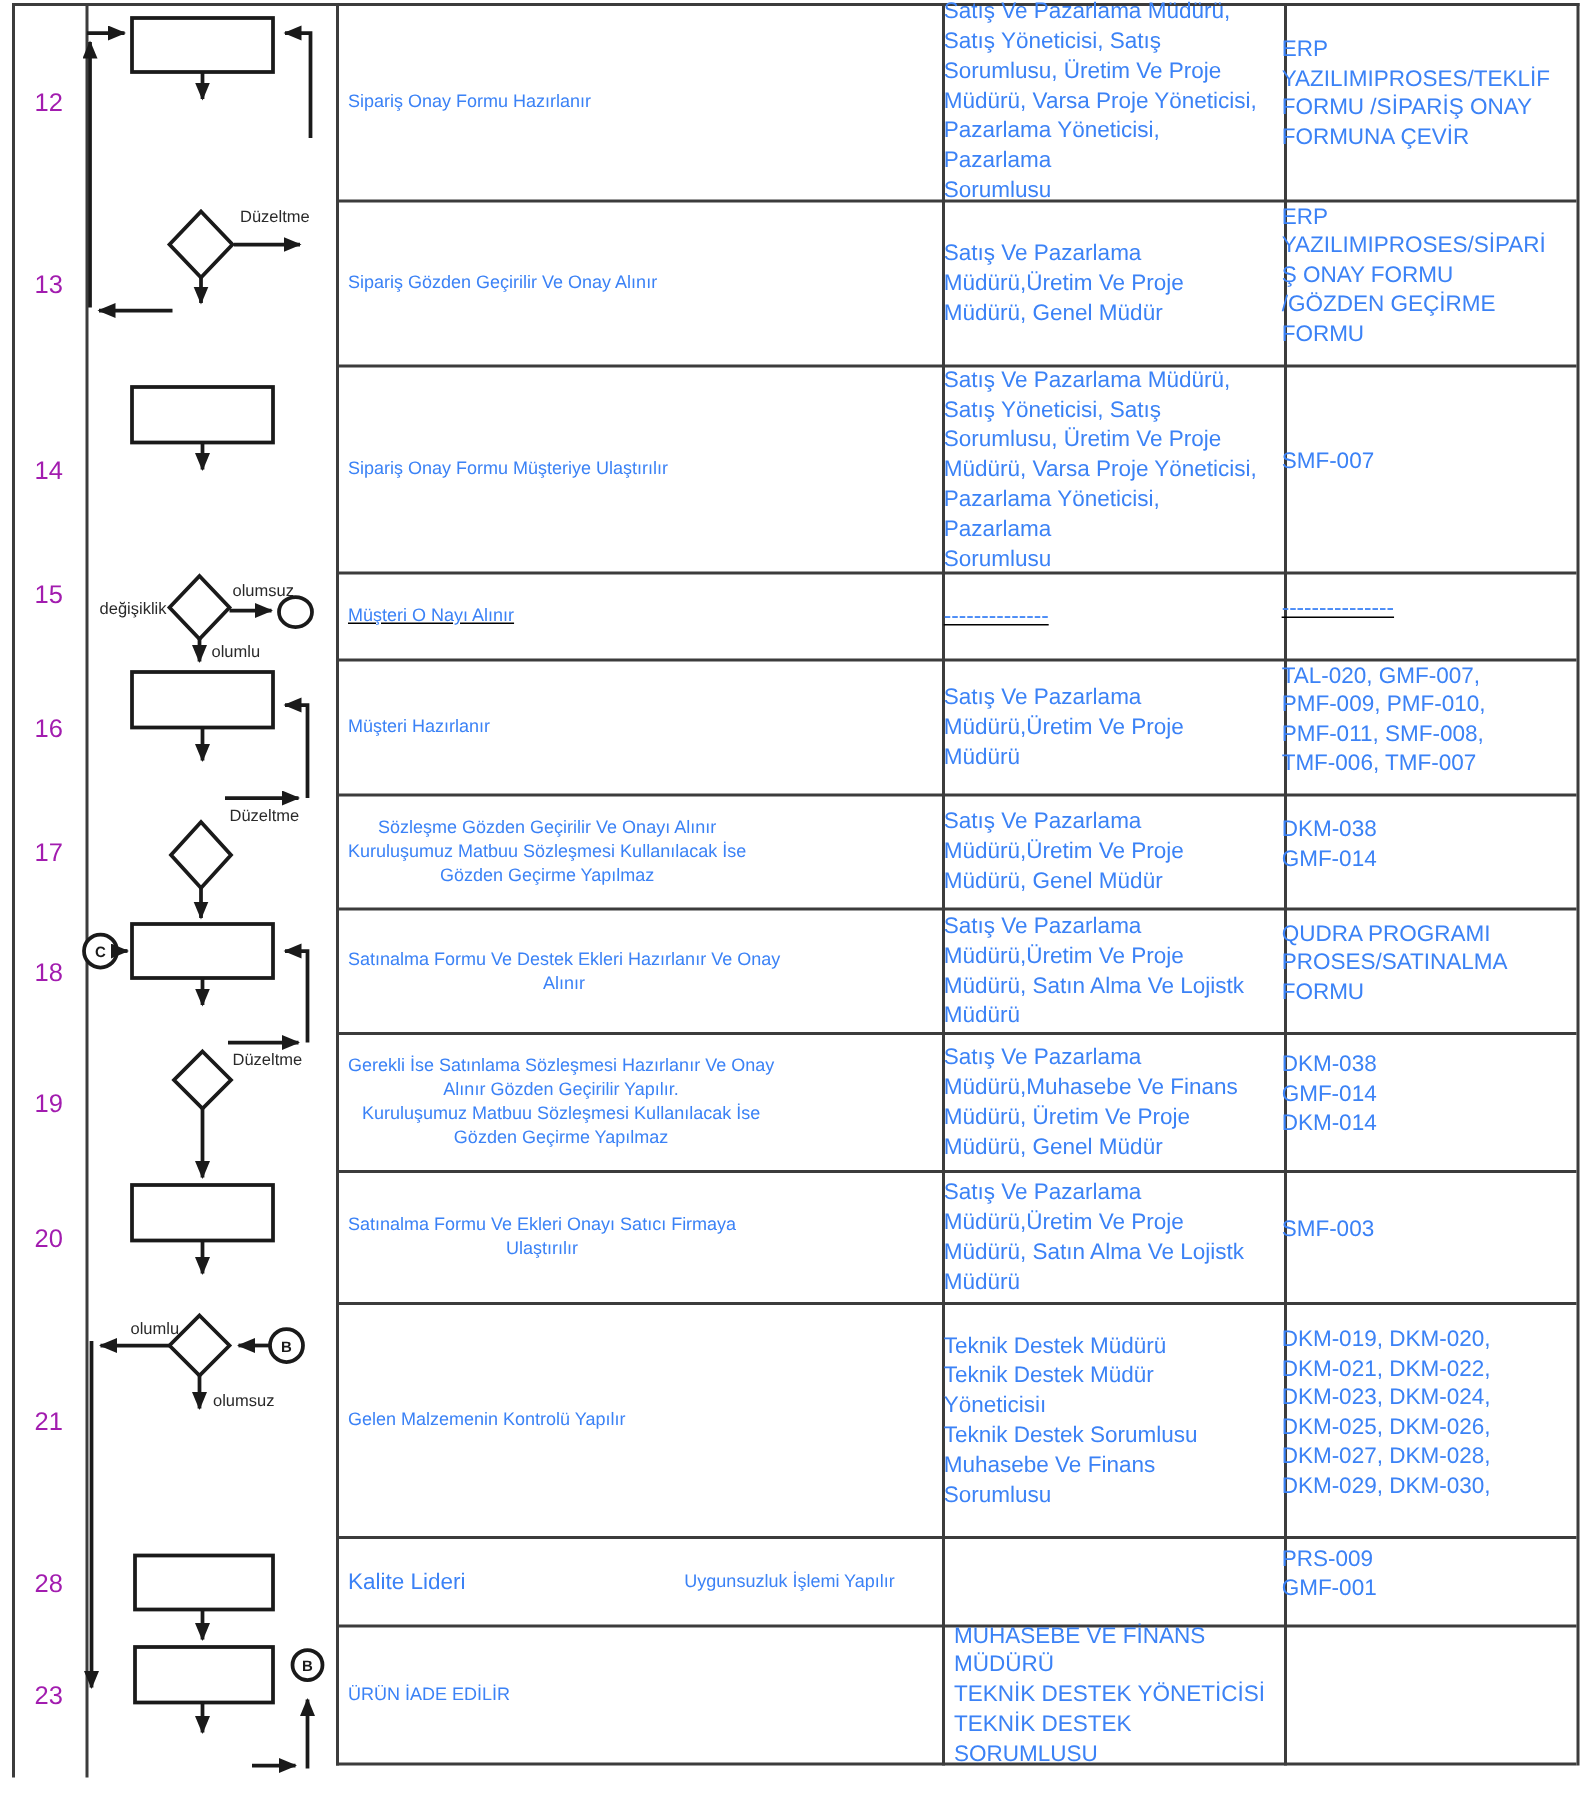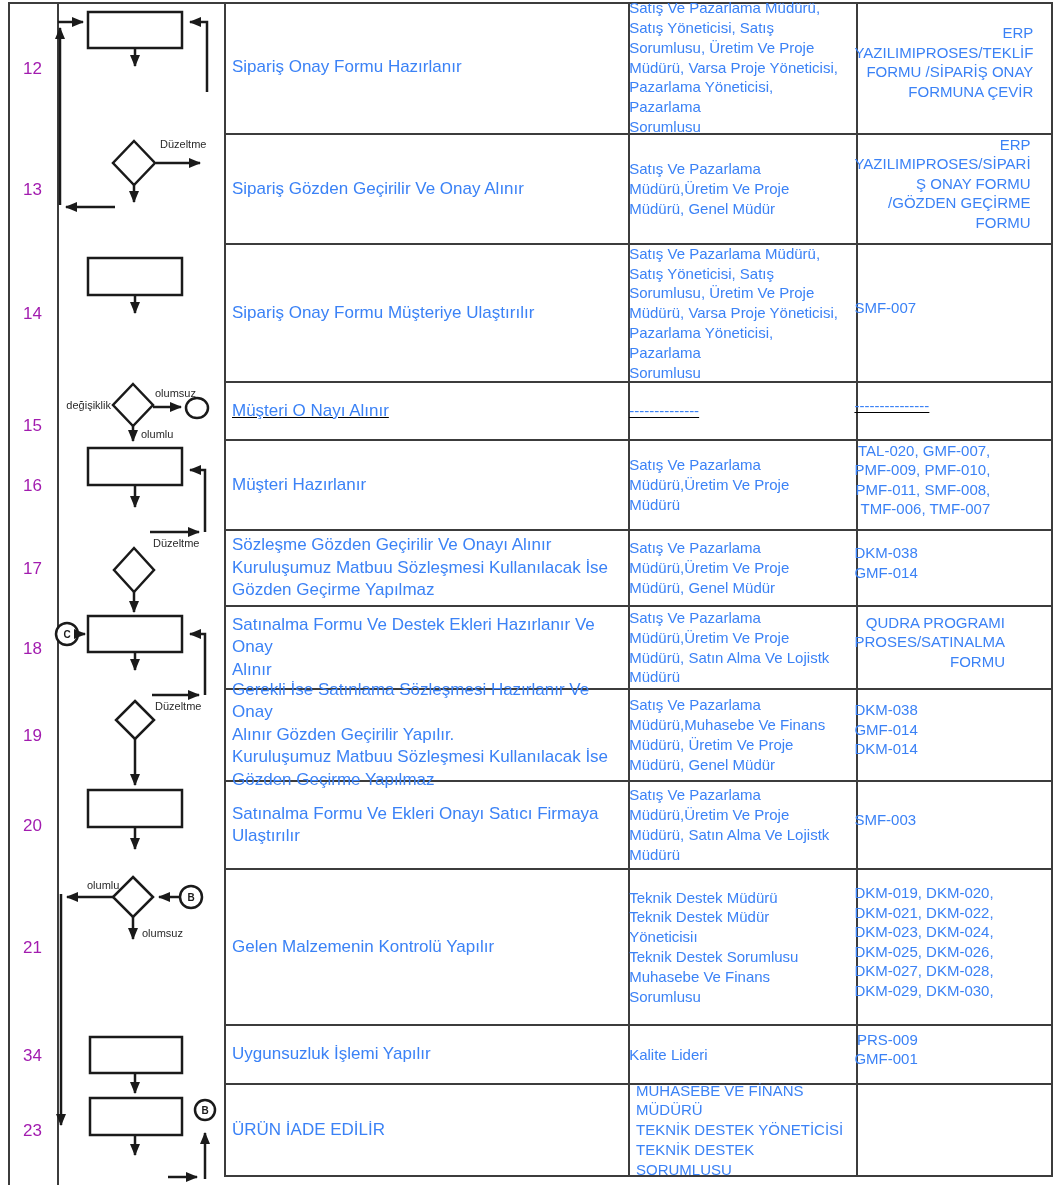--- a/index.html
+++ b/index.html
@@ -4,23 +4,23 @@
 <style>
   html,body{margin:0;padding:0;background:#ffffff;}
   #page{position:relative;width:1057px;height:1200px;background:#ffffff;overflow:hidden;
         font-family:"Liberation Sans",sans-serif;}
   .vl{position:absolute;width:2px;background:#3c3c3c;}
   .hl{position:absolute;height:2px;background:#3c3c3c;}
   .row{position:absolute;left:224px;width:827px;border-bottom:2px solid #3c3c3c;
        display:flex;box-sizing:border-box;}
   .cell{box-sizing:border-box;display:flex;align-items:center;white-space:pre-line;
         color:#3b82f6;}
-  .c-step{width:404px;padding:3px 6px 3px 8px;font-size:17px;line-height:1.32;}
+  .c-step{width:404px;padding:3px 6px 3px 8px;font-size:12px;line-height:1.32;text-align:center;}
   .c-resp{width:228px;padding:3px 4px 3px 8px;font-size:15px;line-height:1.32;}
-  .c-docs{width:209px;padding:3px 4px 14px 9px;font-size:15px;line-height:1.3;text-align:right;}
+  .c-docs{width:209px;padding:3px 4px 14px 9px;font-size:15px;line-height:1.3;}
   .rownum{position:absolute;left:8px;width:49px;display:flex;align-items:center;
           justify-content:center;color:#a21caf;font-size:17px;}
   svg{position:absolute;left:0;top:0;}
   svg text{font-family:"Liberation Sans",sans-serif;}
   .flabel{font-size:11px;fill:#2a2a2a;}
   .clabel{font-size:10px;fill:#1a1a1a;font-weight:bold;}
   .shape{fill:#ffffff;stroke:#1a1a1a;stroke-width:2.5;}
   .flow{fill:none;stroke:#1a1a1a;stroke-width:2.5;}
 </style>
 </head>
@@ -32,28 +32,28 @@
   <div class="vl" style="left:8px;top:2px;height:1183px;"></div>
   <div class="vl" style="left:57px;top:2px;height:1183px;"></div>
   <div class="vl" style="left:224px;top:2px;height:1175px;"></div>
   <div class="vl" style="left:628px;top:2px;height:1175px;"></div>
   <div class="vl" style="left:856px;top:2px;height:1175px;"></div>
   <div class="vl" style="left:1051px;top:2px;height:1175px;"></div>
 
   <div class="rownum" style="top:2px;height:133px;">12</div>
   <div class="rownum" style="top:135px;height:110px;">13</div>
   <div class="rownum" style="top:245px;height:138px;">14</div>
-  <div class="rownum" style="top:397px;height:58px;">15</div>
+  <div class="rownum" style="top:368px;height:58px;">15</div>
   <div class="rownum" style="top:441px;height:90px;">16</div>
   <div class="rownum" style="top:531px;height:76px;">17</div>
   <div class="rownum" style="top:607px;height:83px;">18</div>
   <div class="rownum" style="top:690px;height:92px;">19</div>
   <div class="rownum" style="top:782px;height:88px;">20</div>
   <div class="rownum" style="top:870px;height:156px;">21</div>
-  <div class="rownum" style="top:1026px;height:59px;">34</div>
+  <div class="rownum" style="top:1026px;height:59px;">28</div>
   <div class="rownum" style="top:1085px;height:92px;">23</div>
 
   <div class="row" style="top:2px;height:133px;">
     <div class="cell c-step">Sipariş Onay Formu Hazırlanır</div>
     <div class="cell c-resp">Satış Ve Pazarlama Müdürü,
 Satış Yöneticisi, Satış
 Sorumlusu, Üretim Ve Proje
 Müdürü, Varsa Proje Yöneticisi,
 Pazarlama Yöneticisi, Pazarlama
 Sorumlusu</div>
@@ -149,22 +149,22 @@
 Teknik Destek Sorumlusu
 Muhasebe Ve Finans Sorumlusu</div>
     <div class="cell c-docs">DKM-019, DKM-020,
 DKM-021, DKM-022,
 DKM-023, DKM-024,
 DKM-025, DKM-026,
 DKM-027, DKM-028,
 DKM-029, DKM-030,</div>
   </div>
   <div class="row" style="top:1026px;height:59px;">
+    <div class="cell c-resp">Kalite Lideri</div>
     <div class="cell c-step">Uygunsuzluk İşlemi Yapılır</div>
-    <div class="cell c-resp">Kalite Lideri</div>
     <div class="cell c-docs">PRS-009
 GMF-001</div>
   </div>
   <div class="row" style="top:1085px;height:92px;">
     <div class="cell c-step">ÜRÜN İADE EDİLİR</div>
     <div class="cell c-resp">MUHASEBE VE FİNANS
 MÜDÜRÜ
 TEKNİK  DESTEK YÖNETİCİSİ
 TEKNİK DESTEK SORUMLUSU</div>
   </div>

